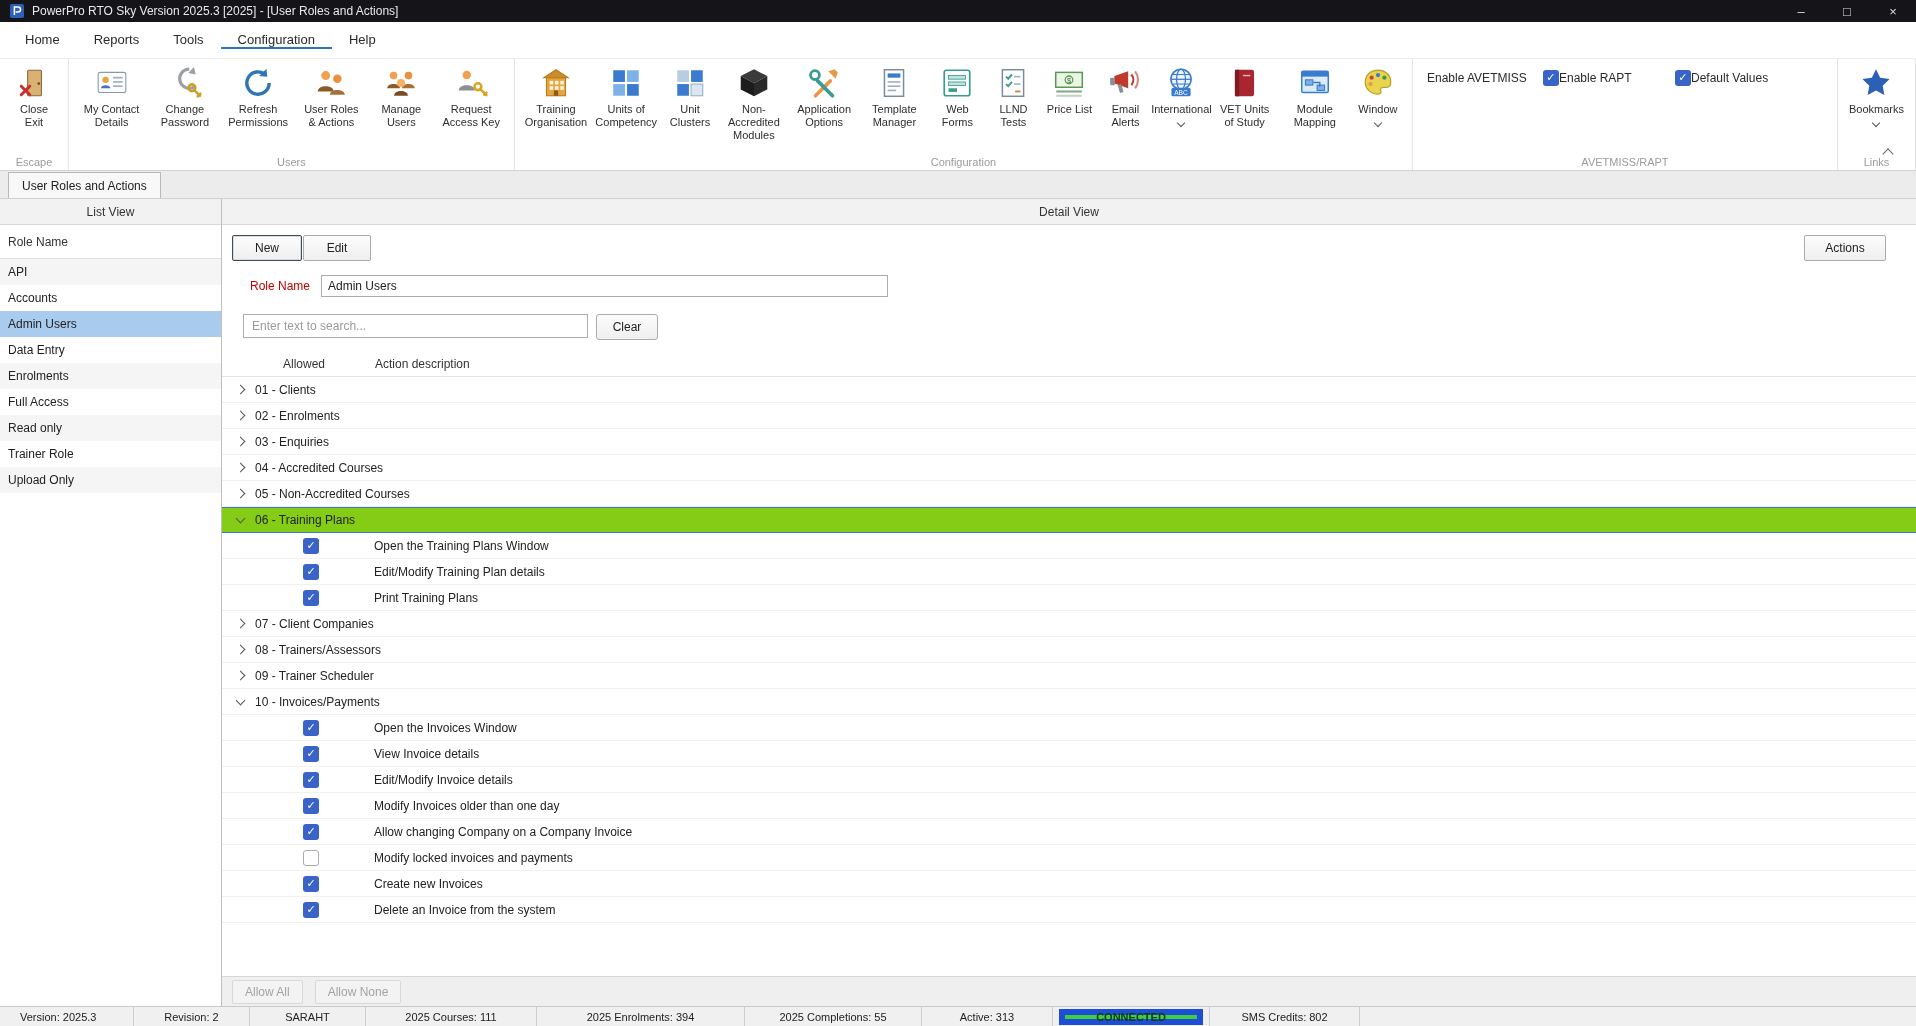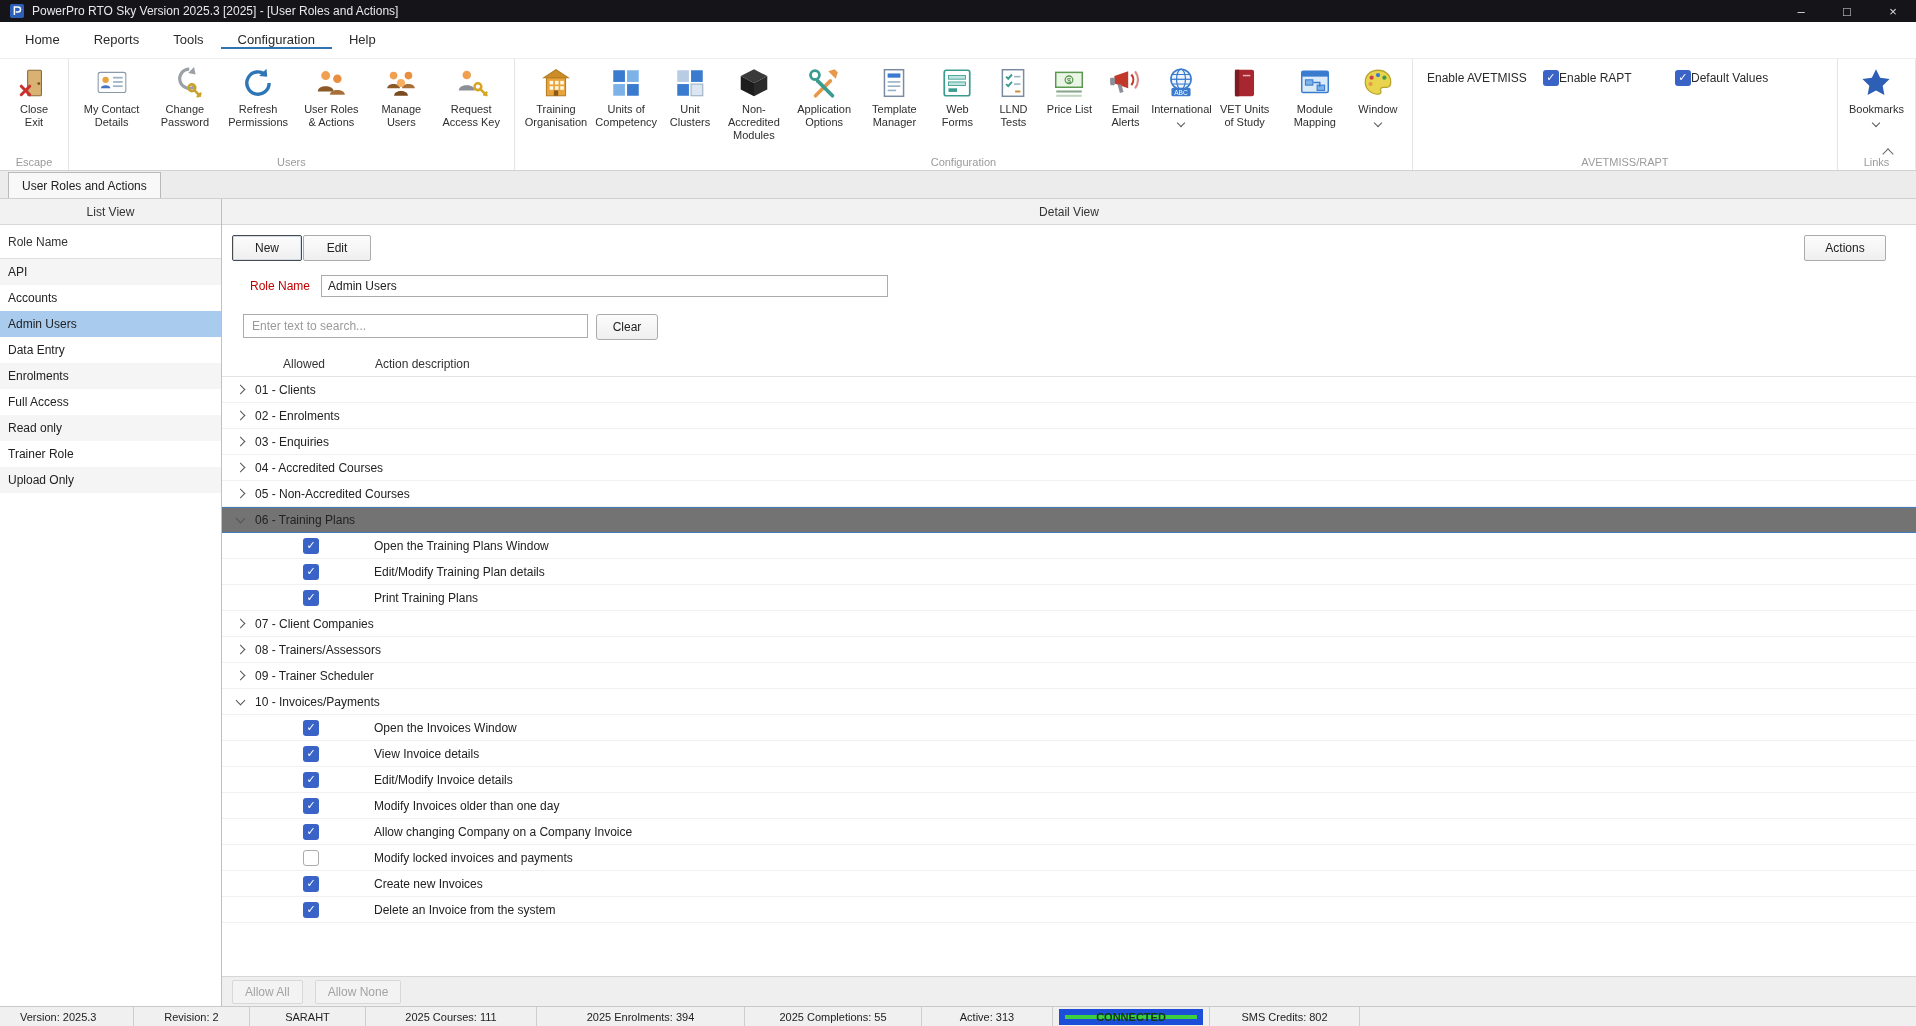--- a/index.html
+++ b/index.html
@@ -66,21 +66,21 @@
   .grid-colheader{height:26px;display:flex;align-items:center;border-bottom:1px solid #e3e3e3;color:#333;font-size:12px;flex:0 0 auto;}
   .col-allowed{width:60px;margin-left:52px;text-align:center;}
   .col-desc{margin-left:41px;}
   .grid-rows{flex:1;overflow:hidden;display:flex;flex-direction:column;}
   .arow{height:26px;display:flex;align-items:center;border-bottom:1px solid #f1f1f1;flex:0 0 auto;}
   .arow.group{padding-left:15px;}
   .chev{width:7px;height:7px;border-right:1.6px solid #555;border-bottom:1.6px solid #555;flex:0 0 auto;}
   .chev.right{transform:rotate(-45deg);}
   .chev.down{transform:rotate(45deg);margin-top:-3px;}
   .glabel{margin-left:11px;color:#222;}
-  .arow.group.selected{background:#737373;border-top:1px solid #3e7ec0;border-bottom:1px solid #3e7ec0;}
+  .arow.group.selected{background:#84cc16;border-top:1px solid #3e7ec0;border-bottom:1px solid #3e7ec0;}
   .arow.item{padding-left:81px;}
   .ilabel{margin-left:55px;color:#222;}
 
   .grid-footer{height:30px;background:#efefef;border-top:1px solid #d6d6d6;display:flex;align-items:center;gap:12px;padding-left:10px;flex:0 0 auto;}
   .btn-disabled{color:#a3a3a3;background:#f3f3f3;border:1px solid #d8d8d8;height:24px;padding:0 12px;border-radius:2px;font-size:12px;display:inline-flex;align-items:center;font-family:inherit;}
 
   
   .statusbar{height:20px;background:#f0f0f0;border-top:1px solid #c9c9c9;display:flex;align-items:stretch;font-size:11px;color:#222;flex:0 0 auto;}
   .scell{display:flex;align-items:center;justify-content:center;border-right:1px solid #cdcdcd;padding:0 6px;white-space:nowrap;}
   .scell:first-child{justify-content:flex-start;padding-left:20px;}

